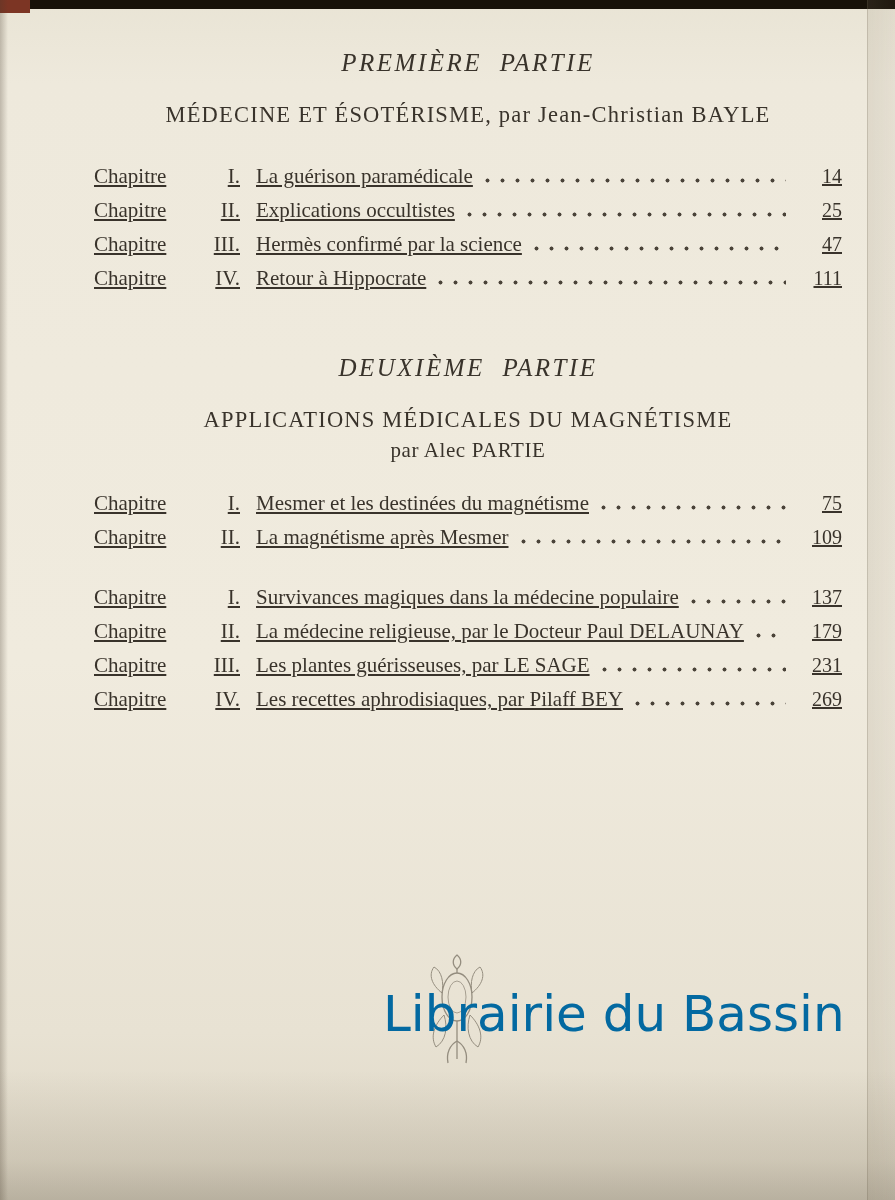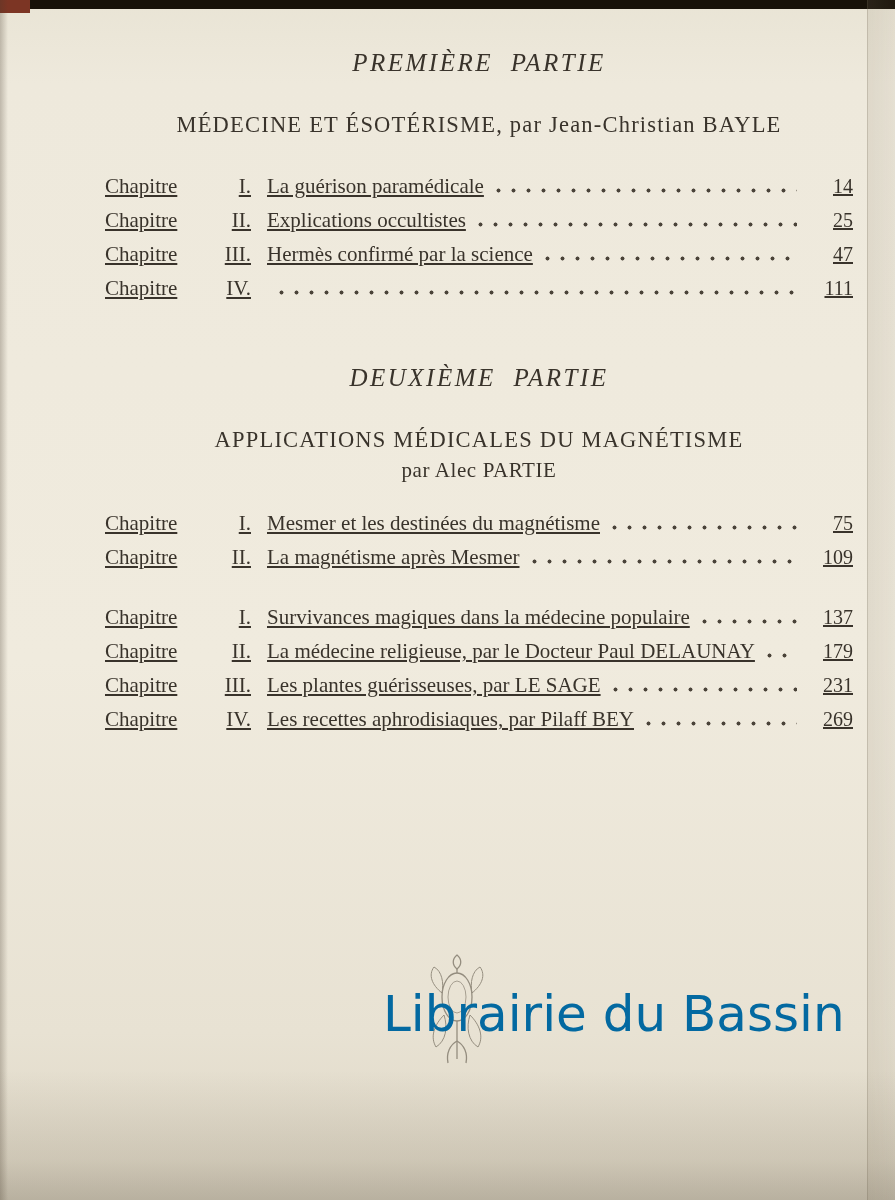--- a/index.html
+++ b/index.html
@@ -28,32 +28,32 @@
   }
   .top-corner {
     position:absolute; top:0; left:0; width:30px; height:13px;
     background:#7c3524;
   }
   .bottom-shade {
     position:absolute; bottom:0; left:0; width:100%; height:130px; pointer-events:none;
     background:linear-gradient(180deg, rgba(0,0,0,0), rgba(100,88,68,0.14) 70%, rgba(82,72,55,0.26) 100%);
   }
 
-  .content { position:absolute; left:105px; top:0; width:748px; }
+  .content { position:absolute; left:94px; top:0; width:748px; }
 
   .part-title {
     text-align:center; font-style:italic; font-size:25px; line-height:34px;
     letter-spacing:2.5px; word-spacing:9px;
   }
   .s1 .part-title { margin-top:46px; }
   .s2 .part-title { margin-top:56px; }
   .s3 .part-title { margin-top:76px; }
 
   .part-heading {
-    text-align:center; font-size:22.5px; line-height:32px; letter-spacing:1.2px; margin-top:29px;
+    text-align:center; font-size:22.5px; line-height:32px; letter-spacing:1.2px; margin-top:19px;
   }
   .part-heading2 {
     text-align:center; font-size:21px; line-height:28px; letter-spacing:0.6px;
   }
 
   .toc { margin-top:28px;text-decoration:underline; }
   .s2 .toc { margin-top:22px; }
   .s3 .toc { margin-top:26px; }
 
   .toc-row { display:flex; align-items:baseline; font-size:21px; line-height:34px; }
@@ -108,20 +108,21 @@
       <div class="toc-row">
         <span class="chap">Chapitre</span>
         <span class="num">III.</span>
         <span class="title">Hermès confirmé par la science</span>
         <span class="leader"></span>
         <span class="pageno">47</span>
       </div>
       <div class="toc-row">
         <span class="chap">Chapitre</span>
         <span class="num">IV.</span>
+        <span class="title">Retour à Hippocrate</span>
         <span class="leader"></span>
         <span class="pageno">111</span>
       </div>
     </div>
   </section>
 
   <section class="s2">
     <div class="part-title">DEUXIÈME PARTIE</div>
     <div class="part-heading">APPLICATIONS MÉDICALES DU MAGNÉTISME</div>
     <div class="part-heading2">par Alec PARTIE</div>

